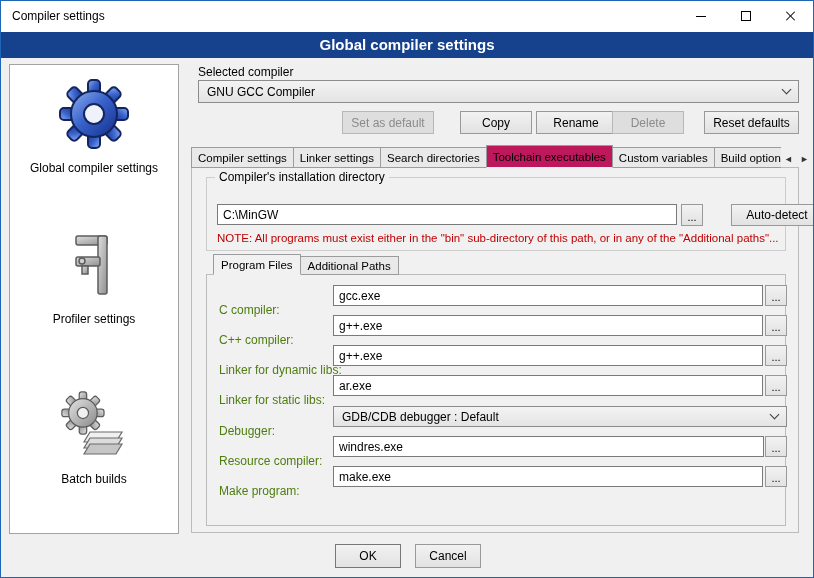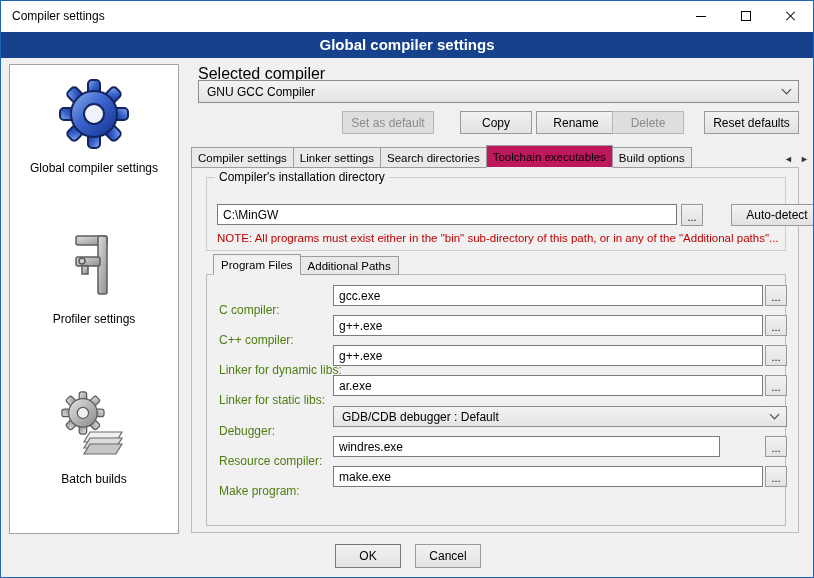--- a/index.html
+++ b/index.html
@@ -21,21 +21,21 @@
   
   .header { position:absolute; left:0; top:31px; width:100%; height:26px; background:#16418c;
             color:#fff; font-size:15px; font-weight:bold; text-align:center; line-height:26px; }
 
   
   .sidebar { position:absolute; left:8px; top:63px; width:170px; height:470px; background:#fff; border:1px solid #a3a3a3; }
   .side-item { position:absolute; left:0; width:100%; display:flex; flex-direction:column; align-items:center; cursor:default; }
   .side-label { font-size:12px; margin-top:10px; color:#000; }
 
   
-  .label { position:absolute; font-size:16px; color:#000; }
+  .label { position:absolute; font-size:12px; color:#000; }
   .textfield { position:absolute; height:21px; background:#fff; border:1px solid #7a7a7a; font-size:12px; padding:0 5px; color:#000; }
   .pbtn { position:absolute; height:23px; background:linear-gradient(#f2f2f2,#e2e2e2); border:1px solid #999;
           font-size:12px; color:#000; display:flex; align-items:center; justify-content:center; cursor:default; }
   .pbtn.disabled { color:#8b8b8b; background:#dedede; border-color:#b8b8b8; }
   .combo { position:absolute; display:flex; align-items:center; background:linear-gradient(#f3f3f3,#e4e4e4);
            border:1px solid #8c8c8c; font-size:12px; padding:0 8px; color:#000; cursor:default; }
   .chev { margin-left:auto; width:7px; height:7px; border-right:1.4px solid #3c3c3c; border-bottom:1.4px solid #3c3c3c;
           transform:rotate(45deg); margin-top:-4px; }
   .dots { position:absolute; width:22px; height:21px; background:linear-gradient(#f2f2f2,#e2e2e2); border:1px solid #999;
           font-size:11px; display:flex; align-items:flex-end; justify-content:center; padding-bottom:4px; line-height:8px; cursor:default; }
@@ -171,20 +171,21 @@
   <div class="pbtn" style="left:459px;top:110px;width:72px">Copy</div>
   <div class="pbtn" style="left:535px;top:110px;width:80px">Rename</div>
   <div class="pbtn disabled" style="left:611px;top:110px;width:72px">Delete</div>
   <div class="pbtn" style="left:703px;top:110px;width:95px">Reset defaults</div>
 
   <div class="tabstrip">
     <div class="tab">Compiler settings</div>
     <div class="tab">Linker settings</div>
     <div class="tab">Search directories</div>
     <div class="tab active">Toolchain executables</div>
+    <div class="tab">Custom variables</div>
     <div class="tab">Build options</div>
 
   </div>
   <div class="tabarrow" style="left:780px">◄</div>
   <div class="tabarrow" style="left:796px">►</div>
 
   <div class="tabpanel">
 
     <div class="groupbox">
       <span class="grouplabel">Compiler's installation directory</span>
@@ -217,21 +218,21 @@
       <input class="textfield" style="left: 126px; top: 100px; width: 430px;" value="ar.exe">
       <div class="dots" style="left:558px;top:100px">...</div>
 
       <span class="flabel" style="top:134px">Debugger:</span>
       <div class="combo" style="left:126px;top:131px;width:454px;height:21px">
         <span>GDB/CDB debugger : Default</span>
         <span class="chev"></span>
       </div>
 
       <span class="flabel" style="top:164px">Resource compiler:</span>
-      <input class="textfield" style="left: 126px; top: 161px; width: 387px;" value="windres.exe">
+      <input class="textfield" style="left: 126px; top: 161px; width: 431px;" value="windres.exe">
       <div class="dots" style="left:558px;top:161px">...</div>
 
       <span class="flabel" style="top:194px">Make program:</span>
       <input class="textfield" style="left: 126px; top: 191px; width: 430px;" value="make.exe">
       <div class="dots" style="left:558px;top:191px">...</div>
     </div>
   </div>
 
   <div class="pbtn" style="left:334px;top:543px;width:66px;height:24px;border-color:#777">OK</div>
   <div class="pbtn" style="left:414px;top:543px;width:66px;height:24px">Cancel</div>

